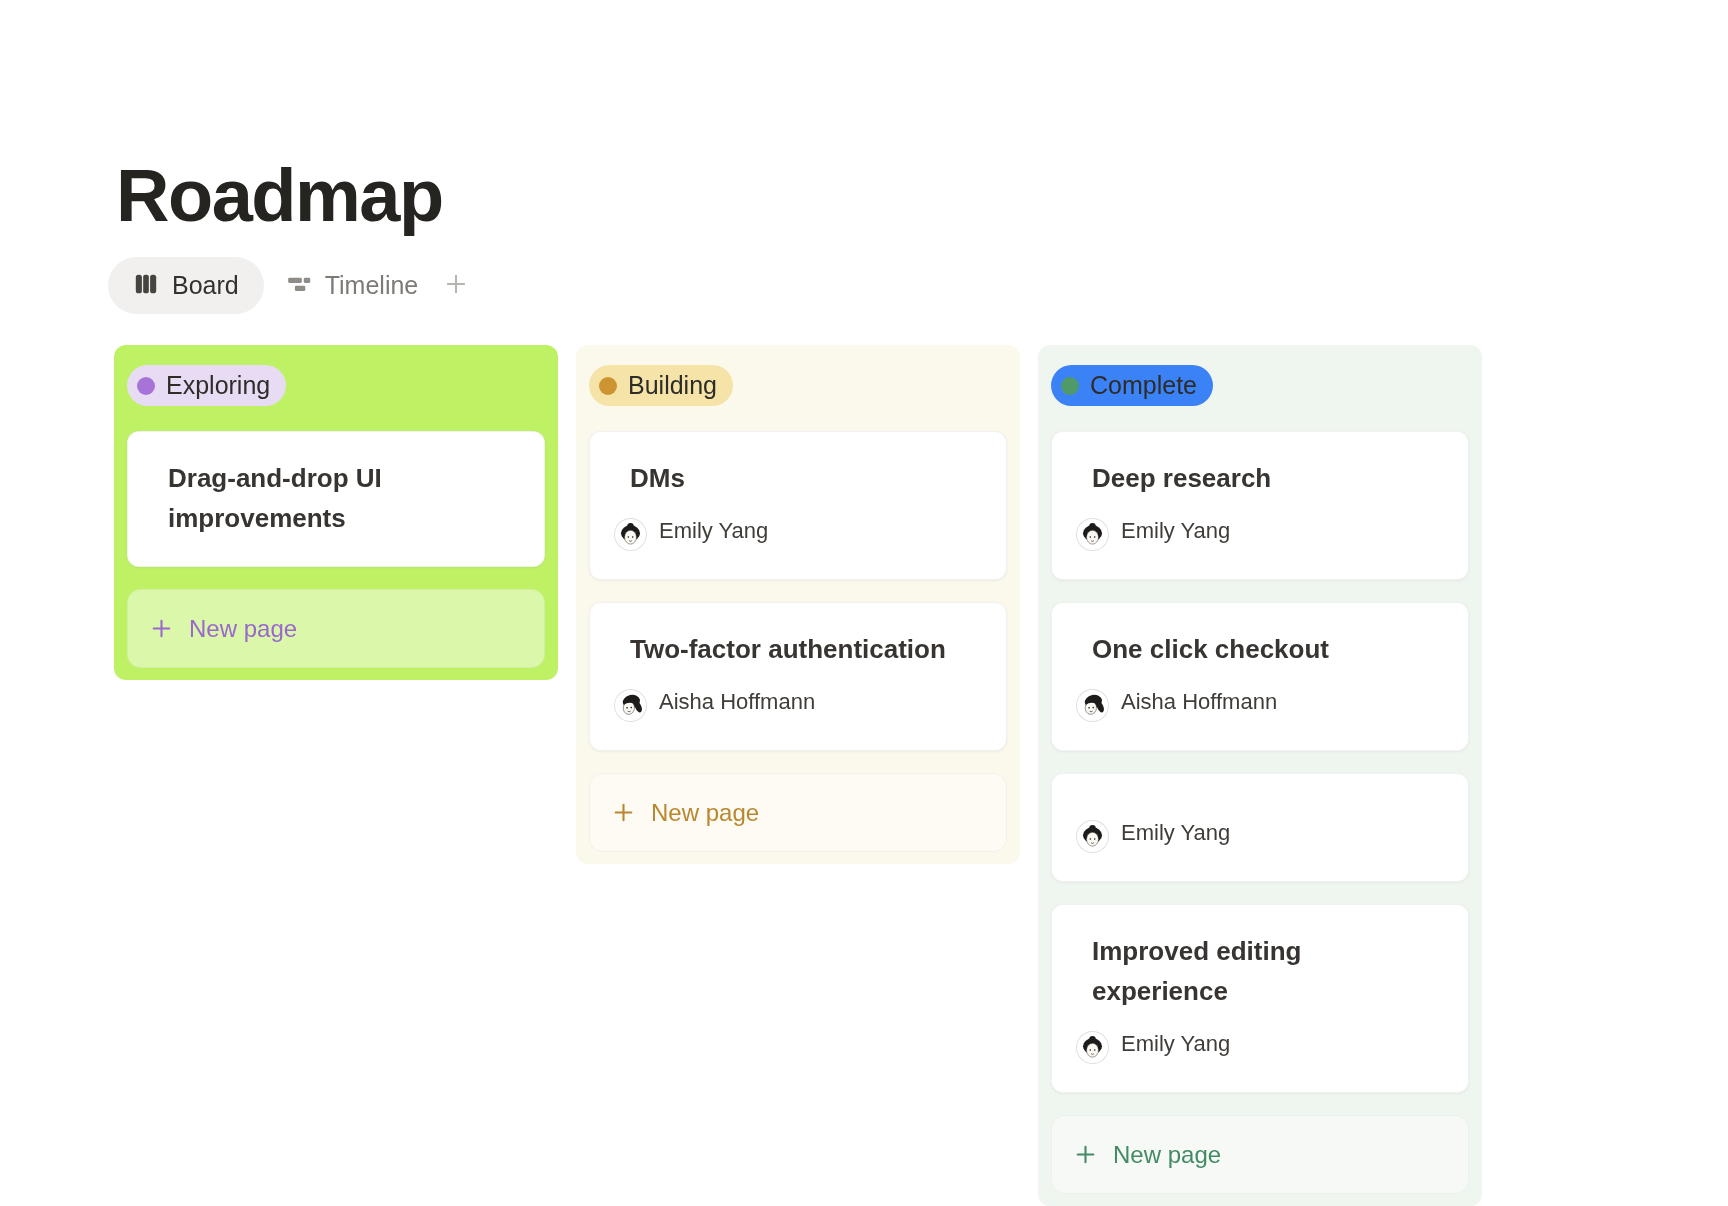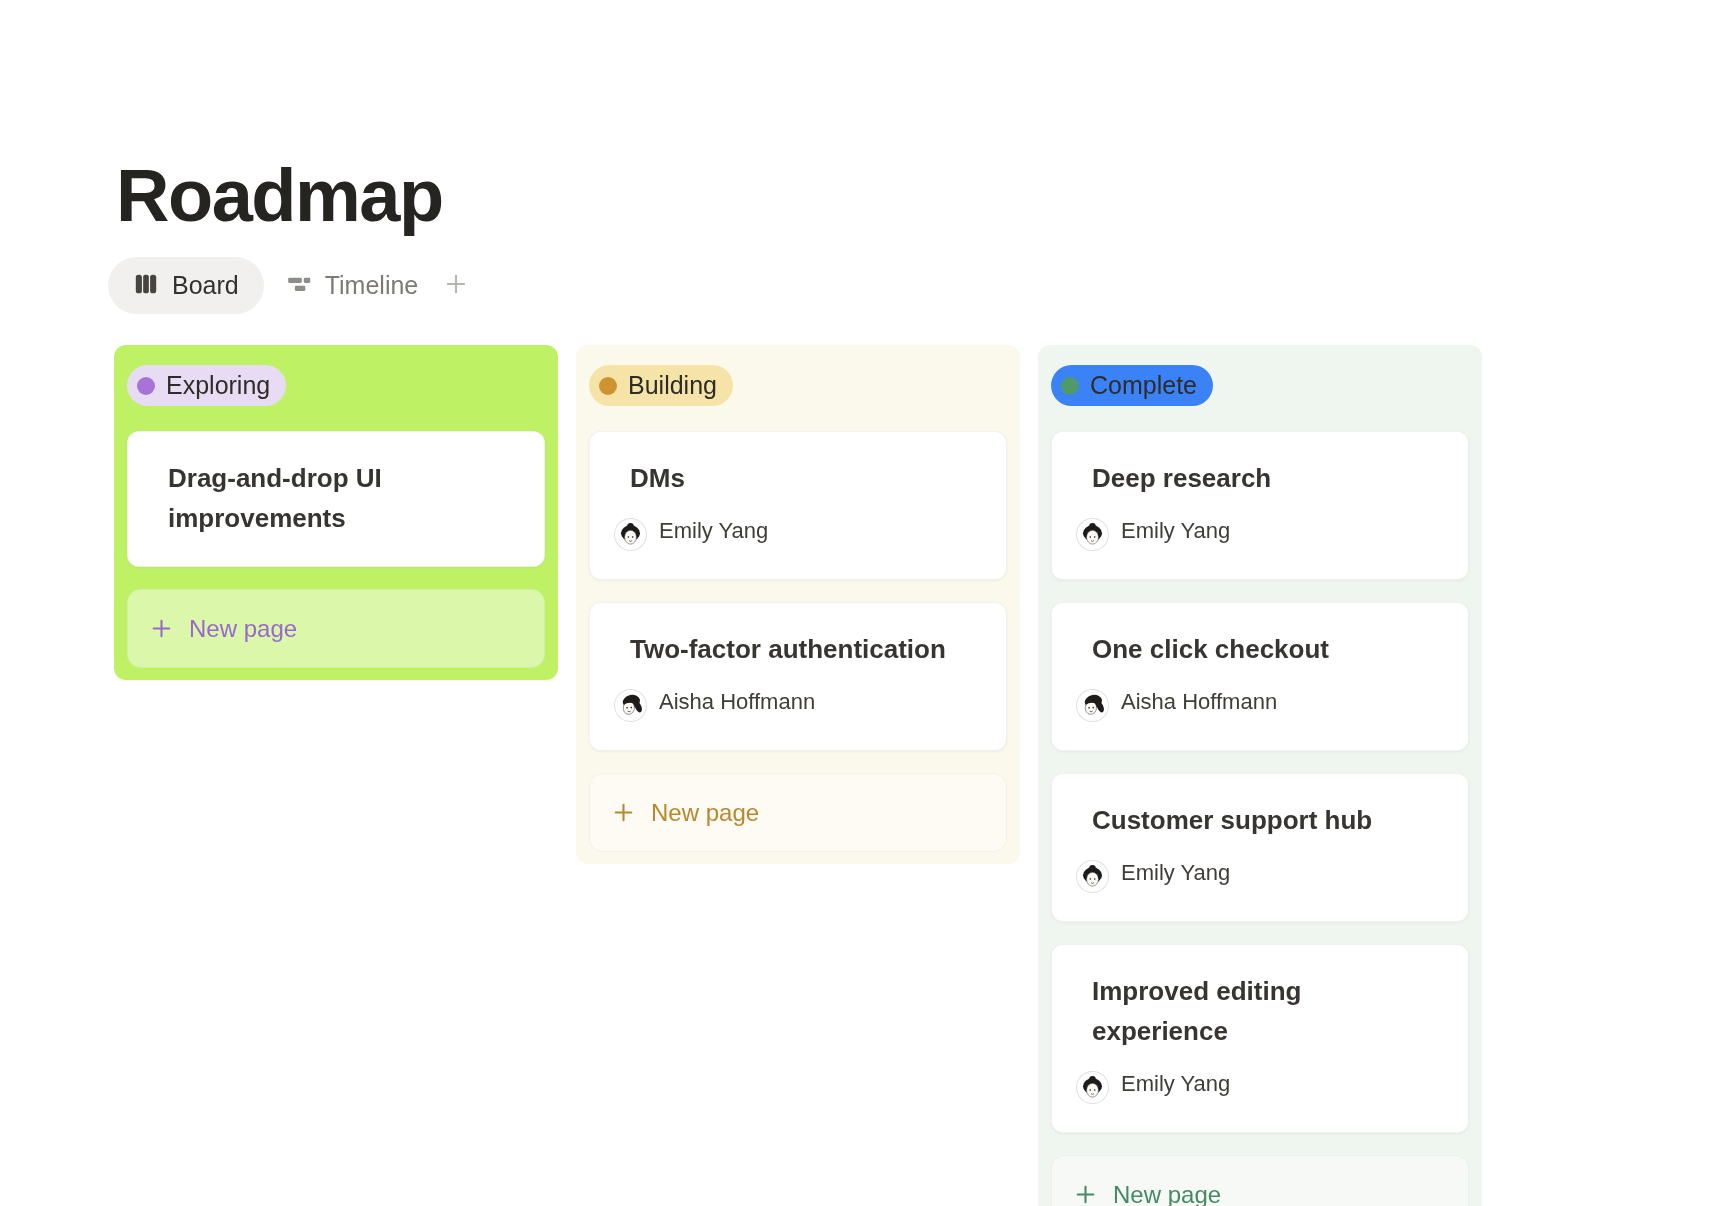--- a/index.html
+++ b/index.html
@@ -236,21 +236,20 @@
         <span class="avatar">
           <svg viewBox="0 0 32 32">
               <use href="#av-aisha"></use>
             </svg>
         </span>
         <span class="assignee-name">Aisha Hoffmann</span>
       </div>
     </div>
 
     <div class="card">
-      <div class="card-title">Customer support hub</div>
       <div class="assignee">
         <span class="avatar">
           <svg viewBox="0 0 32 32">
               <use href="#av-emily"></use>
             </svg>
         </span>
         <span class="assignee-name">Emily Yang</span>
       </div>
     </div>
 

